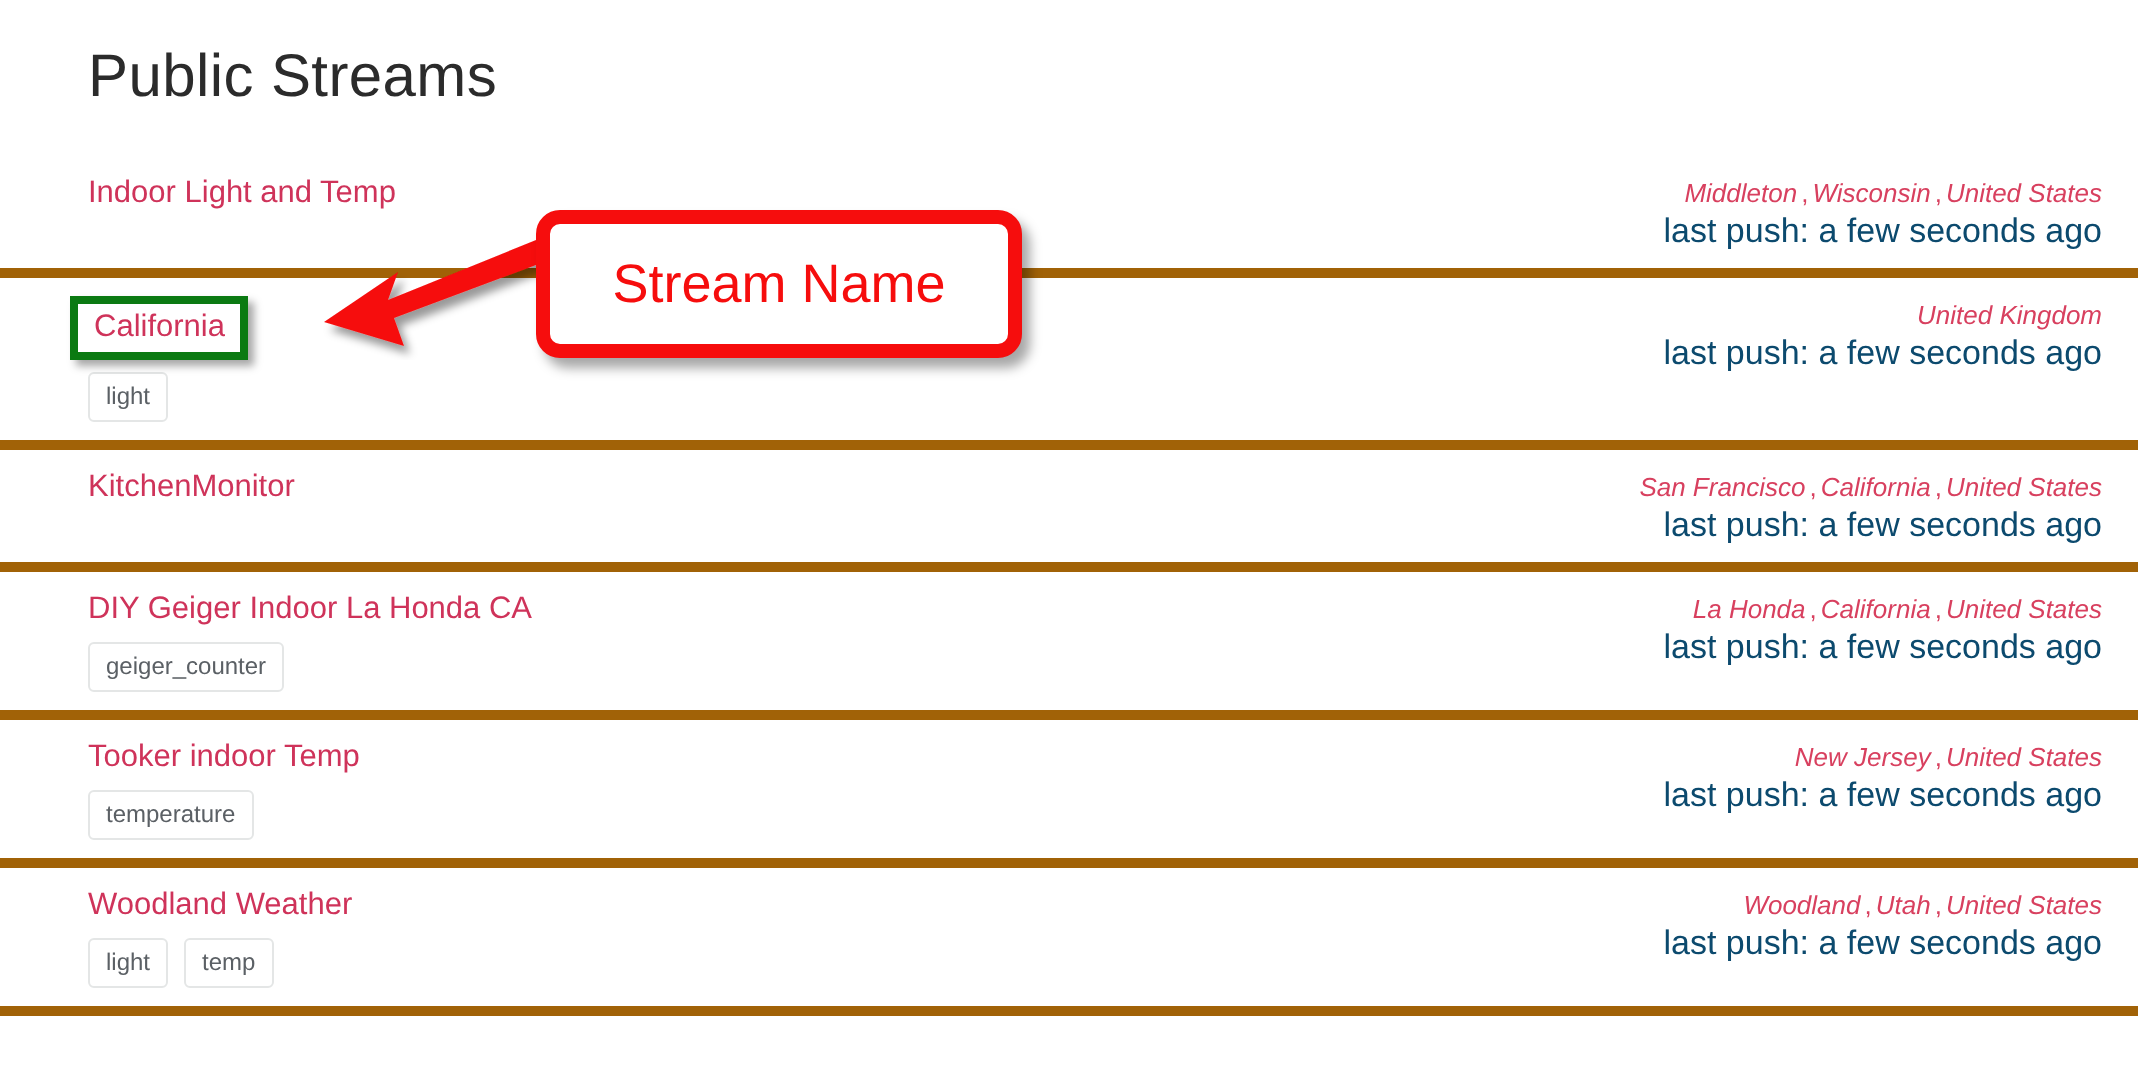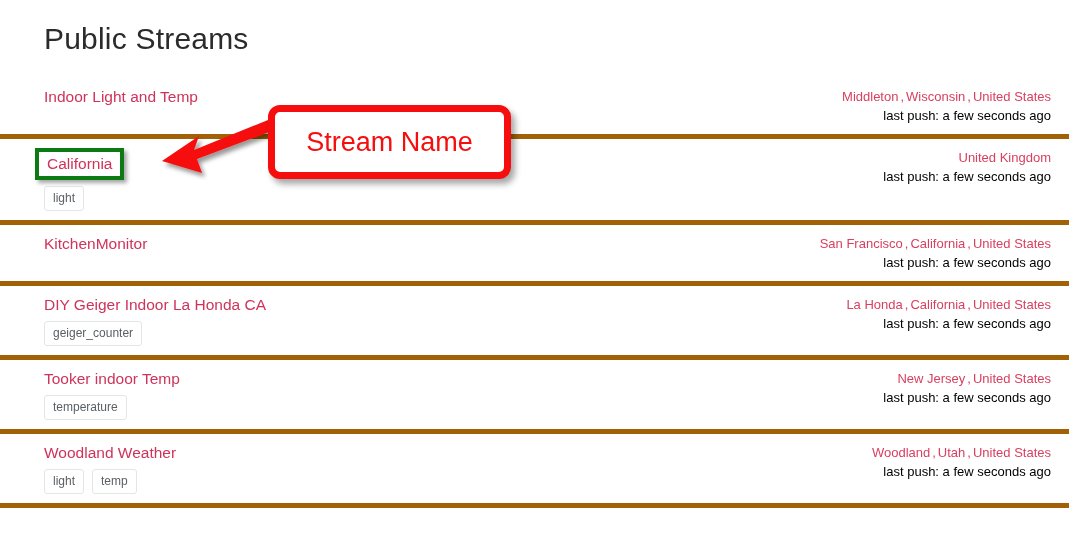--- a/index.html
+++ b/index.html
@@ -100,30 +100,31 @@
   }
 
   .location-line {
     font-size: 13px;
     line-height: 18px;
     white-space: nowrap;
   }
   .loc-link {
     color: #d8405f;
     text-decoration: none;
+    font-style: italic;
   }
   .loc-sep {
     color: #d8405f;
     padding: 0 2px;
   }
 
   .last-push {
-    font-size: 13px;
+    font-size: 17px;
     line-height: 18px;
-    color: #000000;
+    color: #0c4a6e;
     margin-top: 1px;
     white-space: nowrap;
   }
 
   
   .highlight-box {
     position: relative;
     border: 4px solid #0b7a12;
     background: #ffffff;
     padding: 1px 8px 2px 8px;

